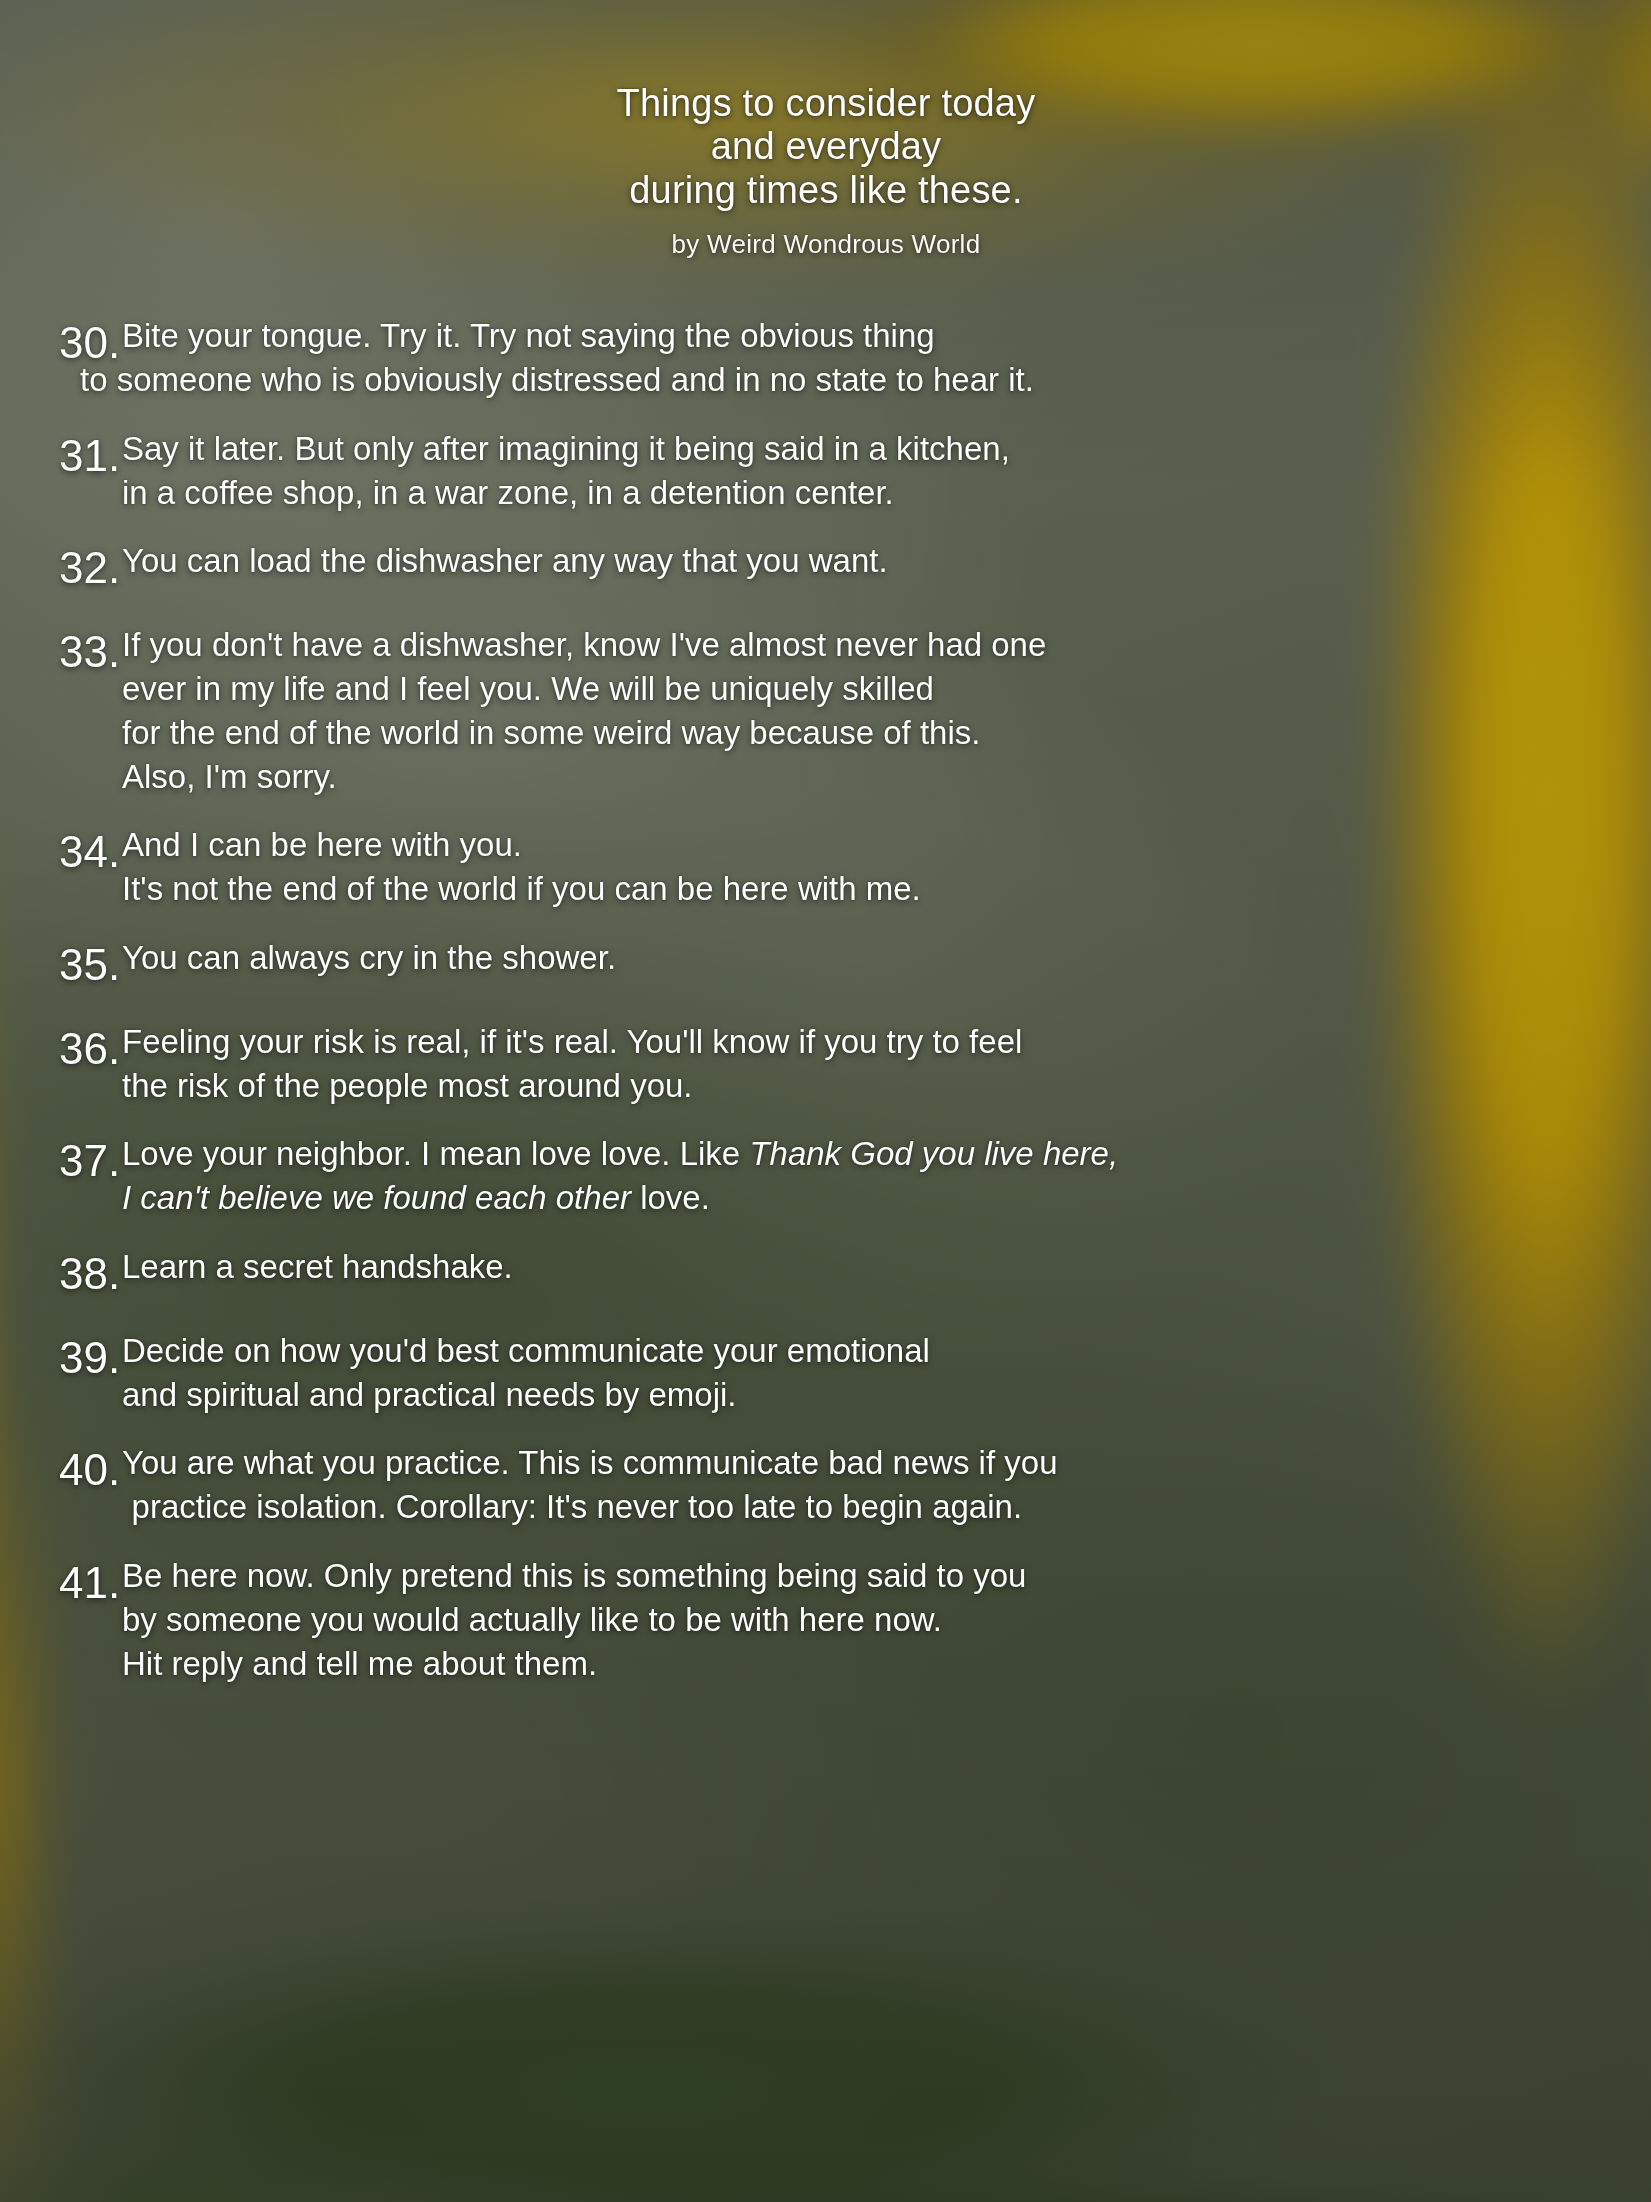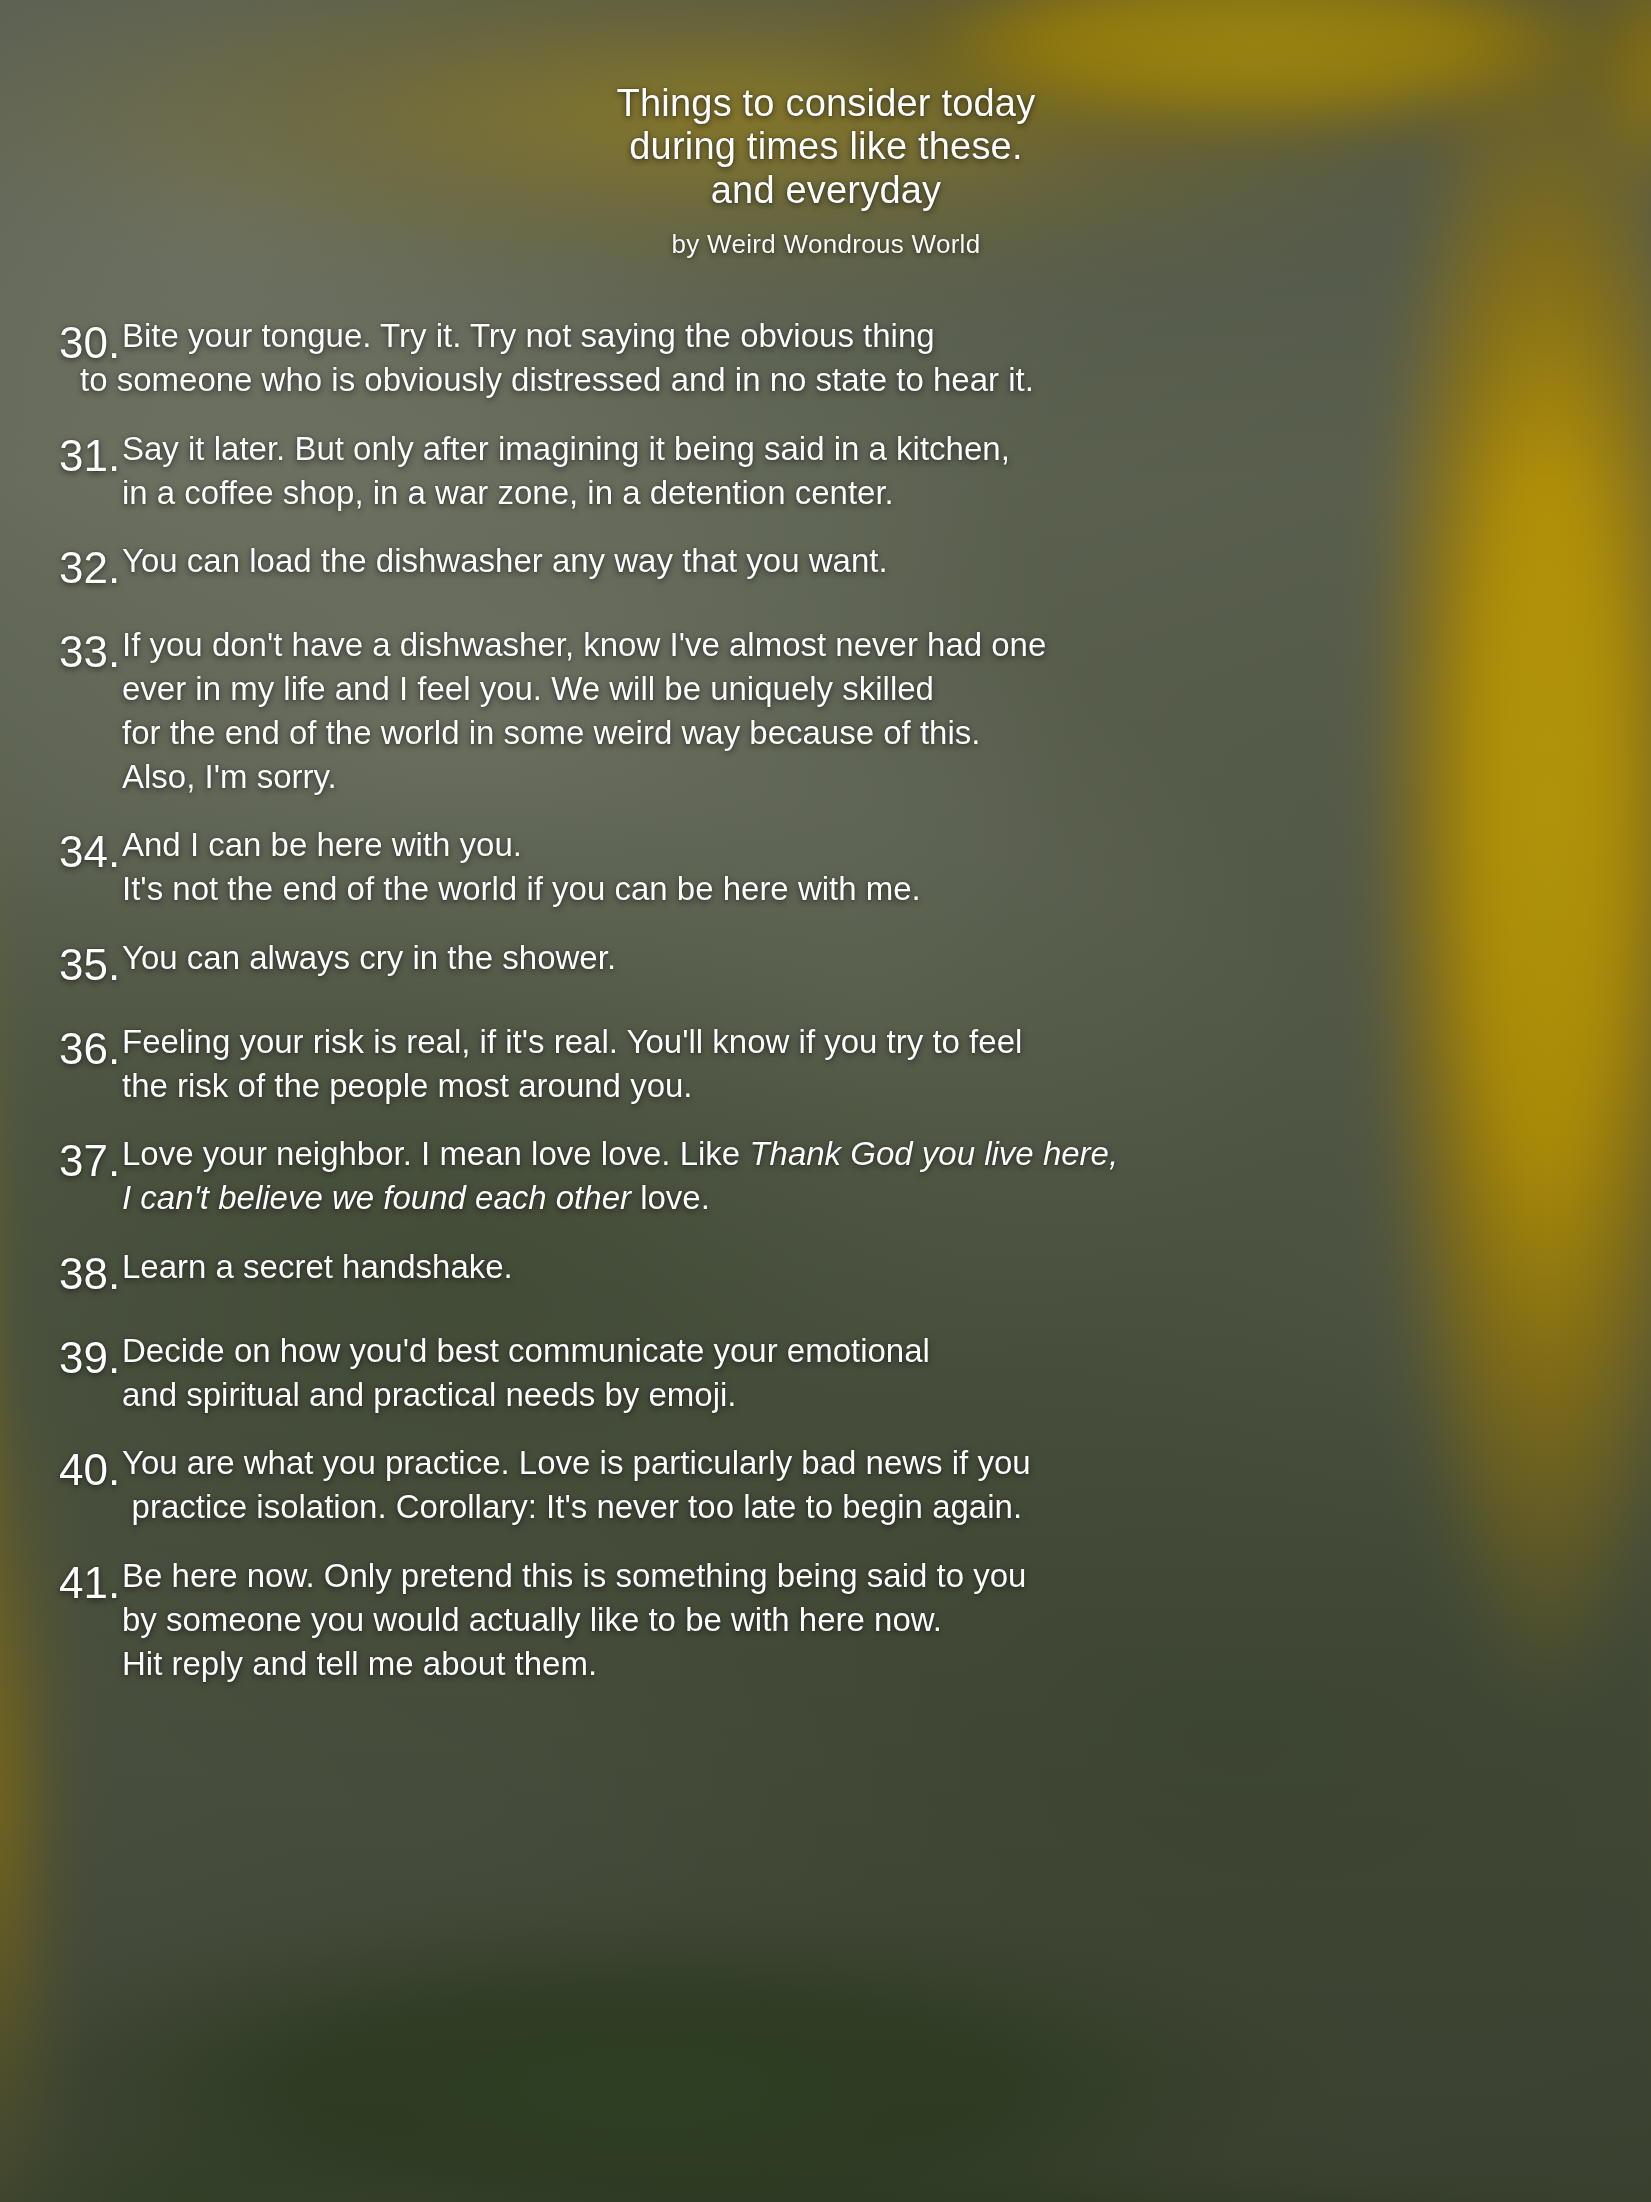--- a/index.html
+++ b/index.html
@@ -116,22 +116,22 @@
 <body>
 
 <div id="poster">
   <div id="bg"></div>
   <div id="scrim"></div>
 
   <div id="content">
 
     <header>
       <div class="title-line">Things to consider today</div>
+      <div class="title-line">and everyday</div>
       <div class="title-line">during times like these.</div>
-      <div class="title-line">and everyday</div>
       <div class="byline">by Weird Wondrous World</div>
     </header>
 
     <ol class="list" id="list">
         <li data-idx="0">
           <span class="num">30.</span>
           <span class="body">
             <span class="ln">Bite your tongue. Try it. Try not saying the obvious thing</span>
             <span class="ln"> to someone who is obviously distressed and in no state to hear it.</span>
           </span>
@@ -194,21 +194,21 @@
         <li data-idx="9">
           <span class="num">39.</span>
           <span class="body">
             <span class="ln">Decide on how you'd best communicate your emotional</span>
             <span class="ln">and spiritual and practical needs by emoji.</span>
           </span>
         </li>
         <li data-idx="10">
           <span class="num">40.</span>
           <span class="body">
-            <span class="ln">You are what you practice. Love is particularly bad news if you</span>
+            <span class="ln">You are what you practice. This is communicate bad news if you</span>
             <span class="ln">practice isolation. Corollary: It's never too late to begin again.</span>
           </span>
         </li>
         <li data-idx="11">
           <span class="num">41.</span>
           <span class="body">
             <span class="ln">Be here now. Only pretend this is something being said to you</span>
             <span class="ln">by someone you would actually like to be with here now.</span>
             <span class="ln">Hit reply and tell me about them.</span>
           </span>

